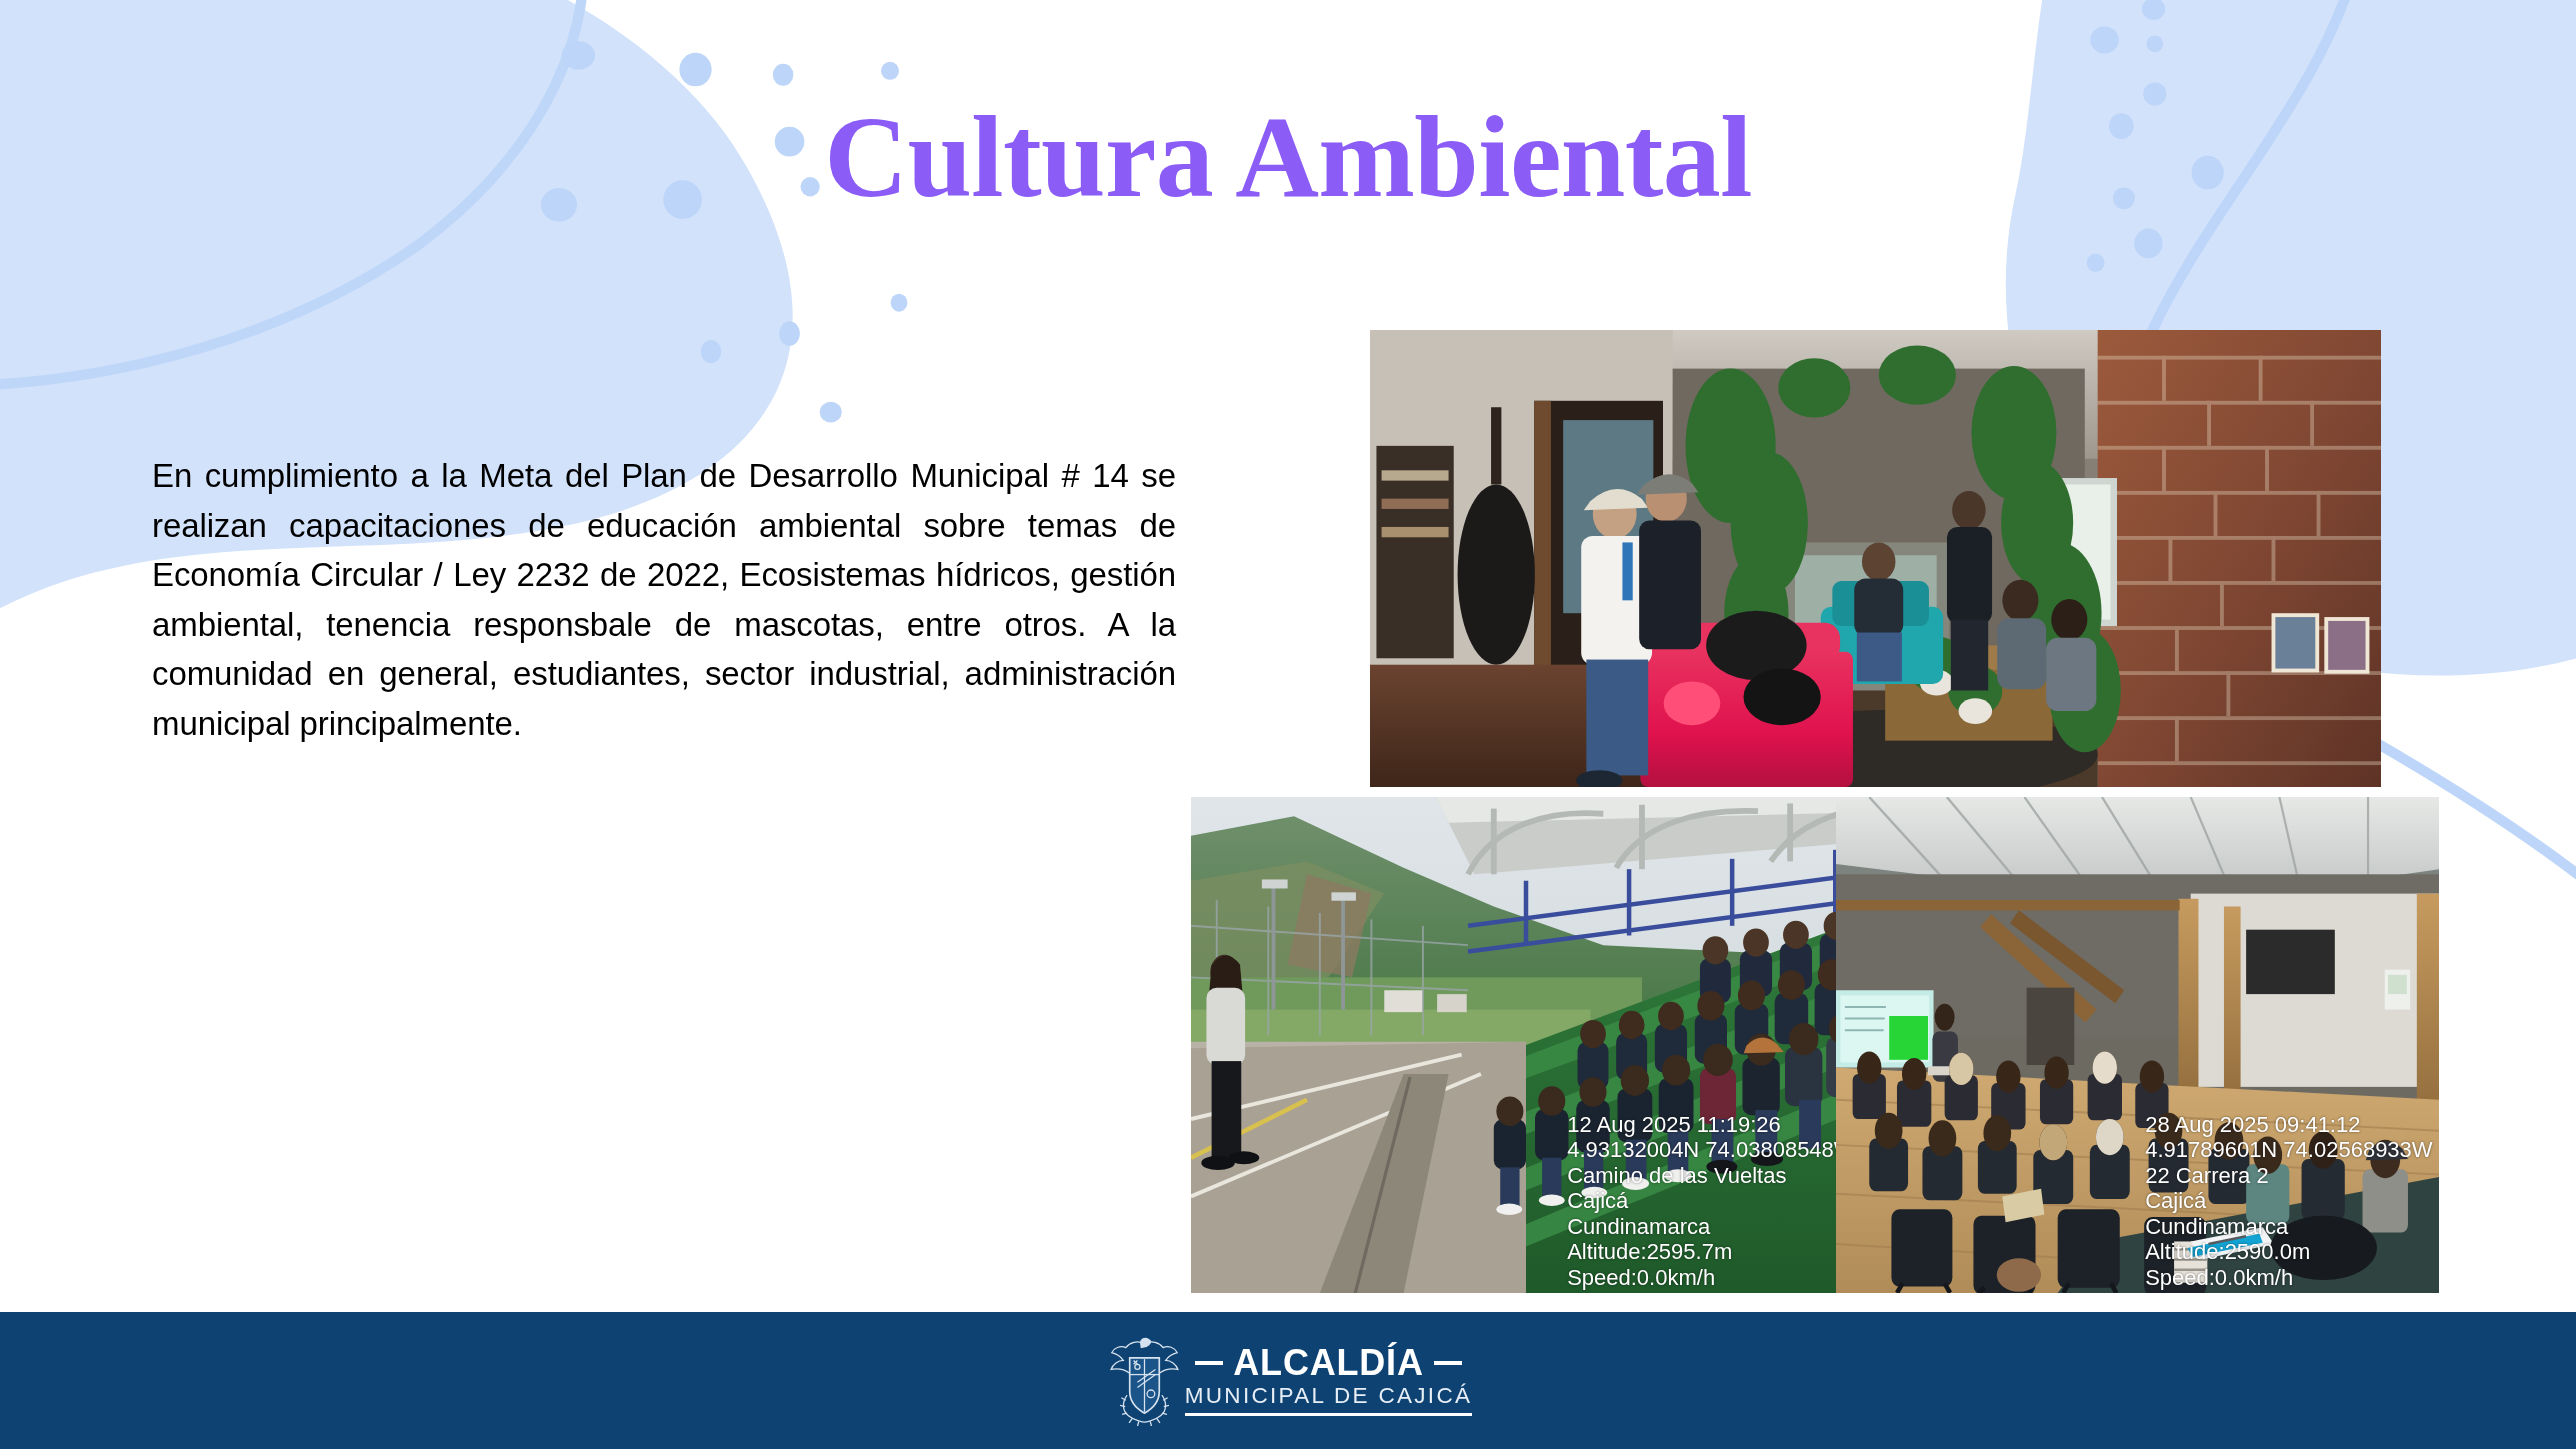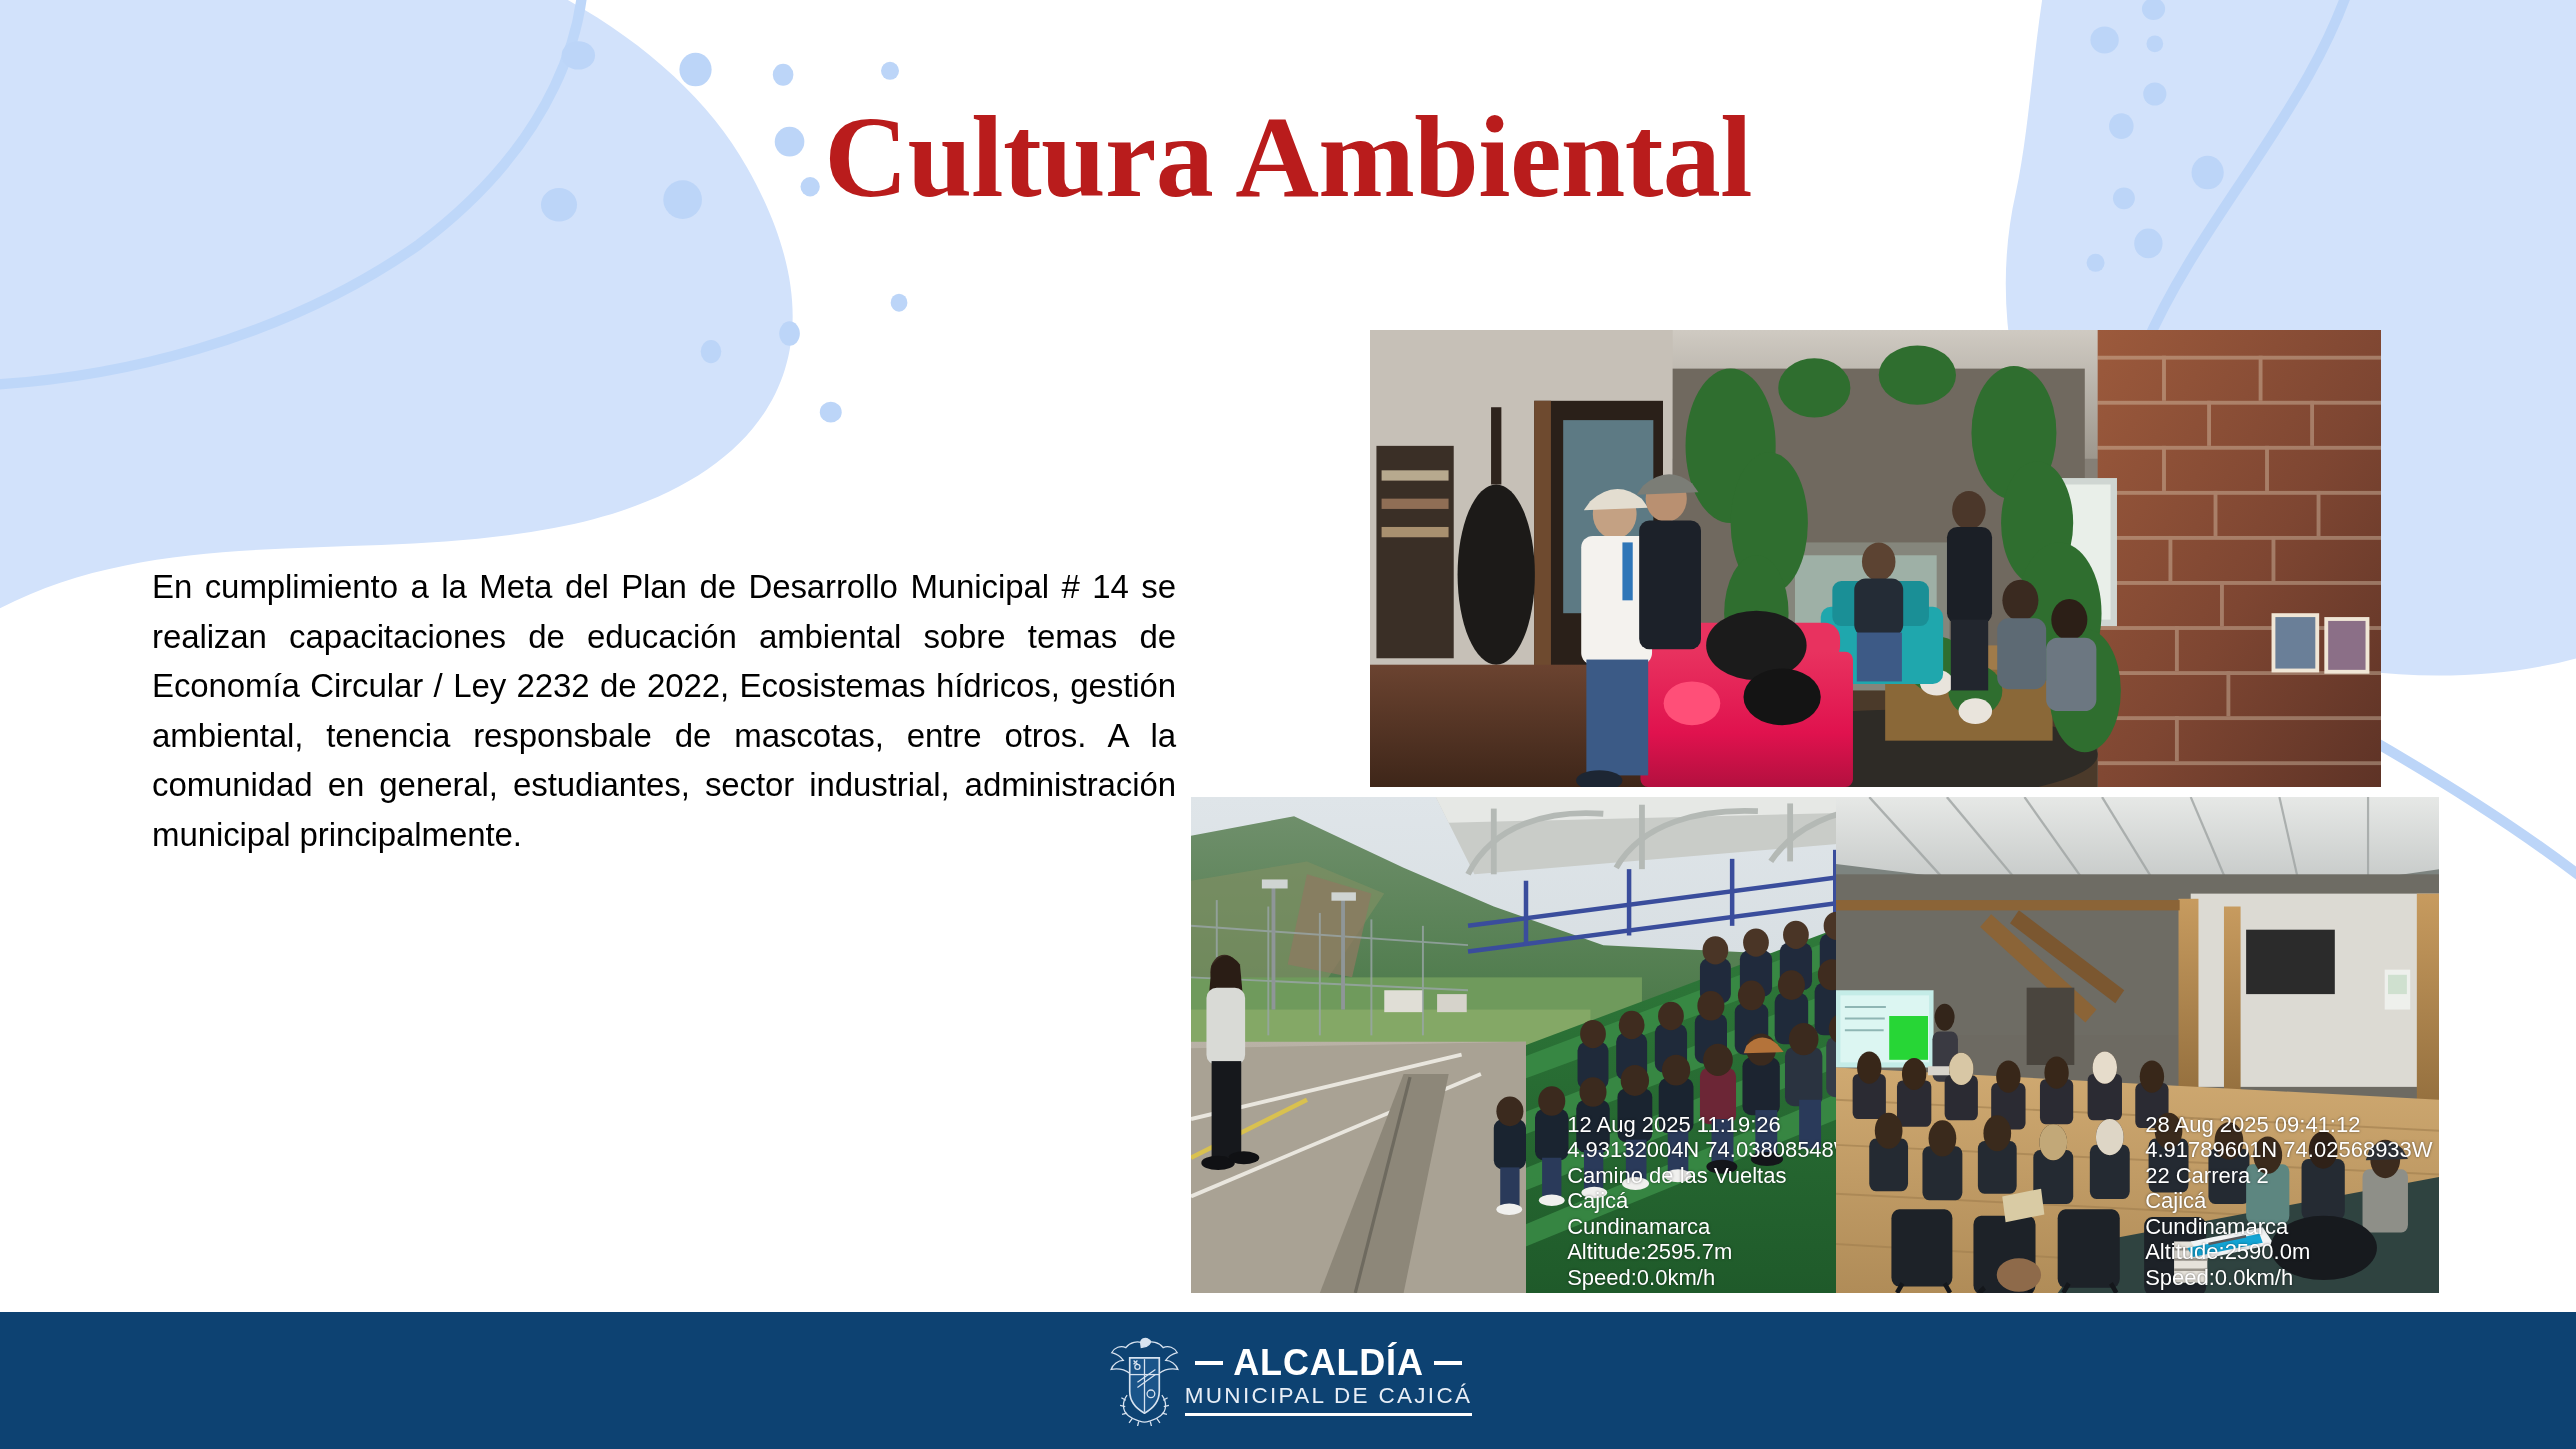--- a/index.html
+++ b/index.html
@@ -17,21 +17,21 @@
 
   
   .slide-title {
     position:absolute;
     left:0; right:0;
     top:97px;
     text-align:center;
     font-family:"Liberation Serif", serif;
     font-size:116px;
     line-height:1.05;
-    color:#b91c1c;
+    color:#8b5cf6;
     letter-spacing:-0.6px;
     white-space:nowrap;
     z-index:5;
   }
 
   
   .text-col {
     position:absolute;
     left:152px;
     top:451px;
@@ -39,21 +39,20 @@
     z-index:6;
   }
   .lead-heading {
     font-size:35px;
     font-weight:bold;
     line-height:1.42;
     color:#000000;
     letter-spacing:-0.1px;
   }
   .body-paragraph {
-    margin-top:111px;
     font-size:33px;
     line-height:1.50;
     color:#000000;
     text-align:justify;
     text-justify:inter-word;
     letter-spacing:-0.1px;
   }
 
   
   .photo {

